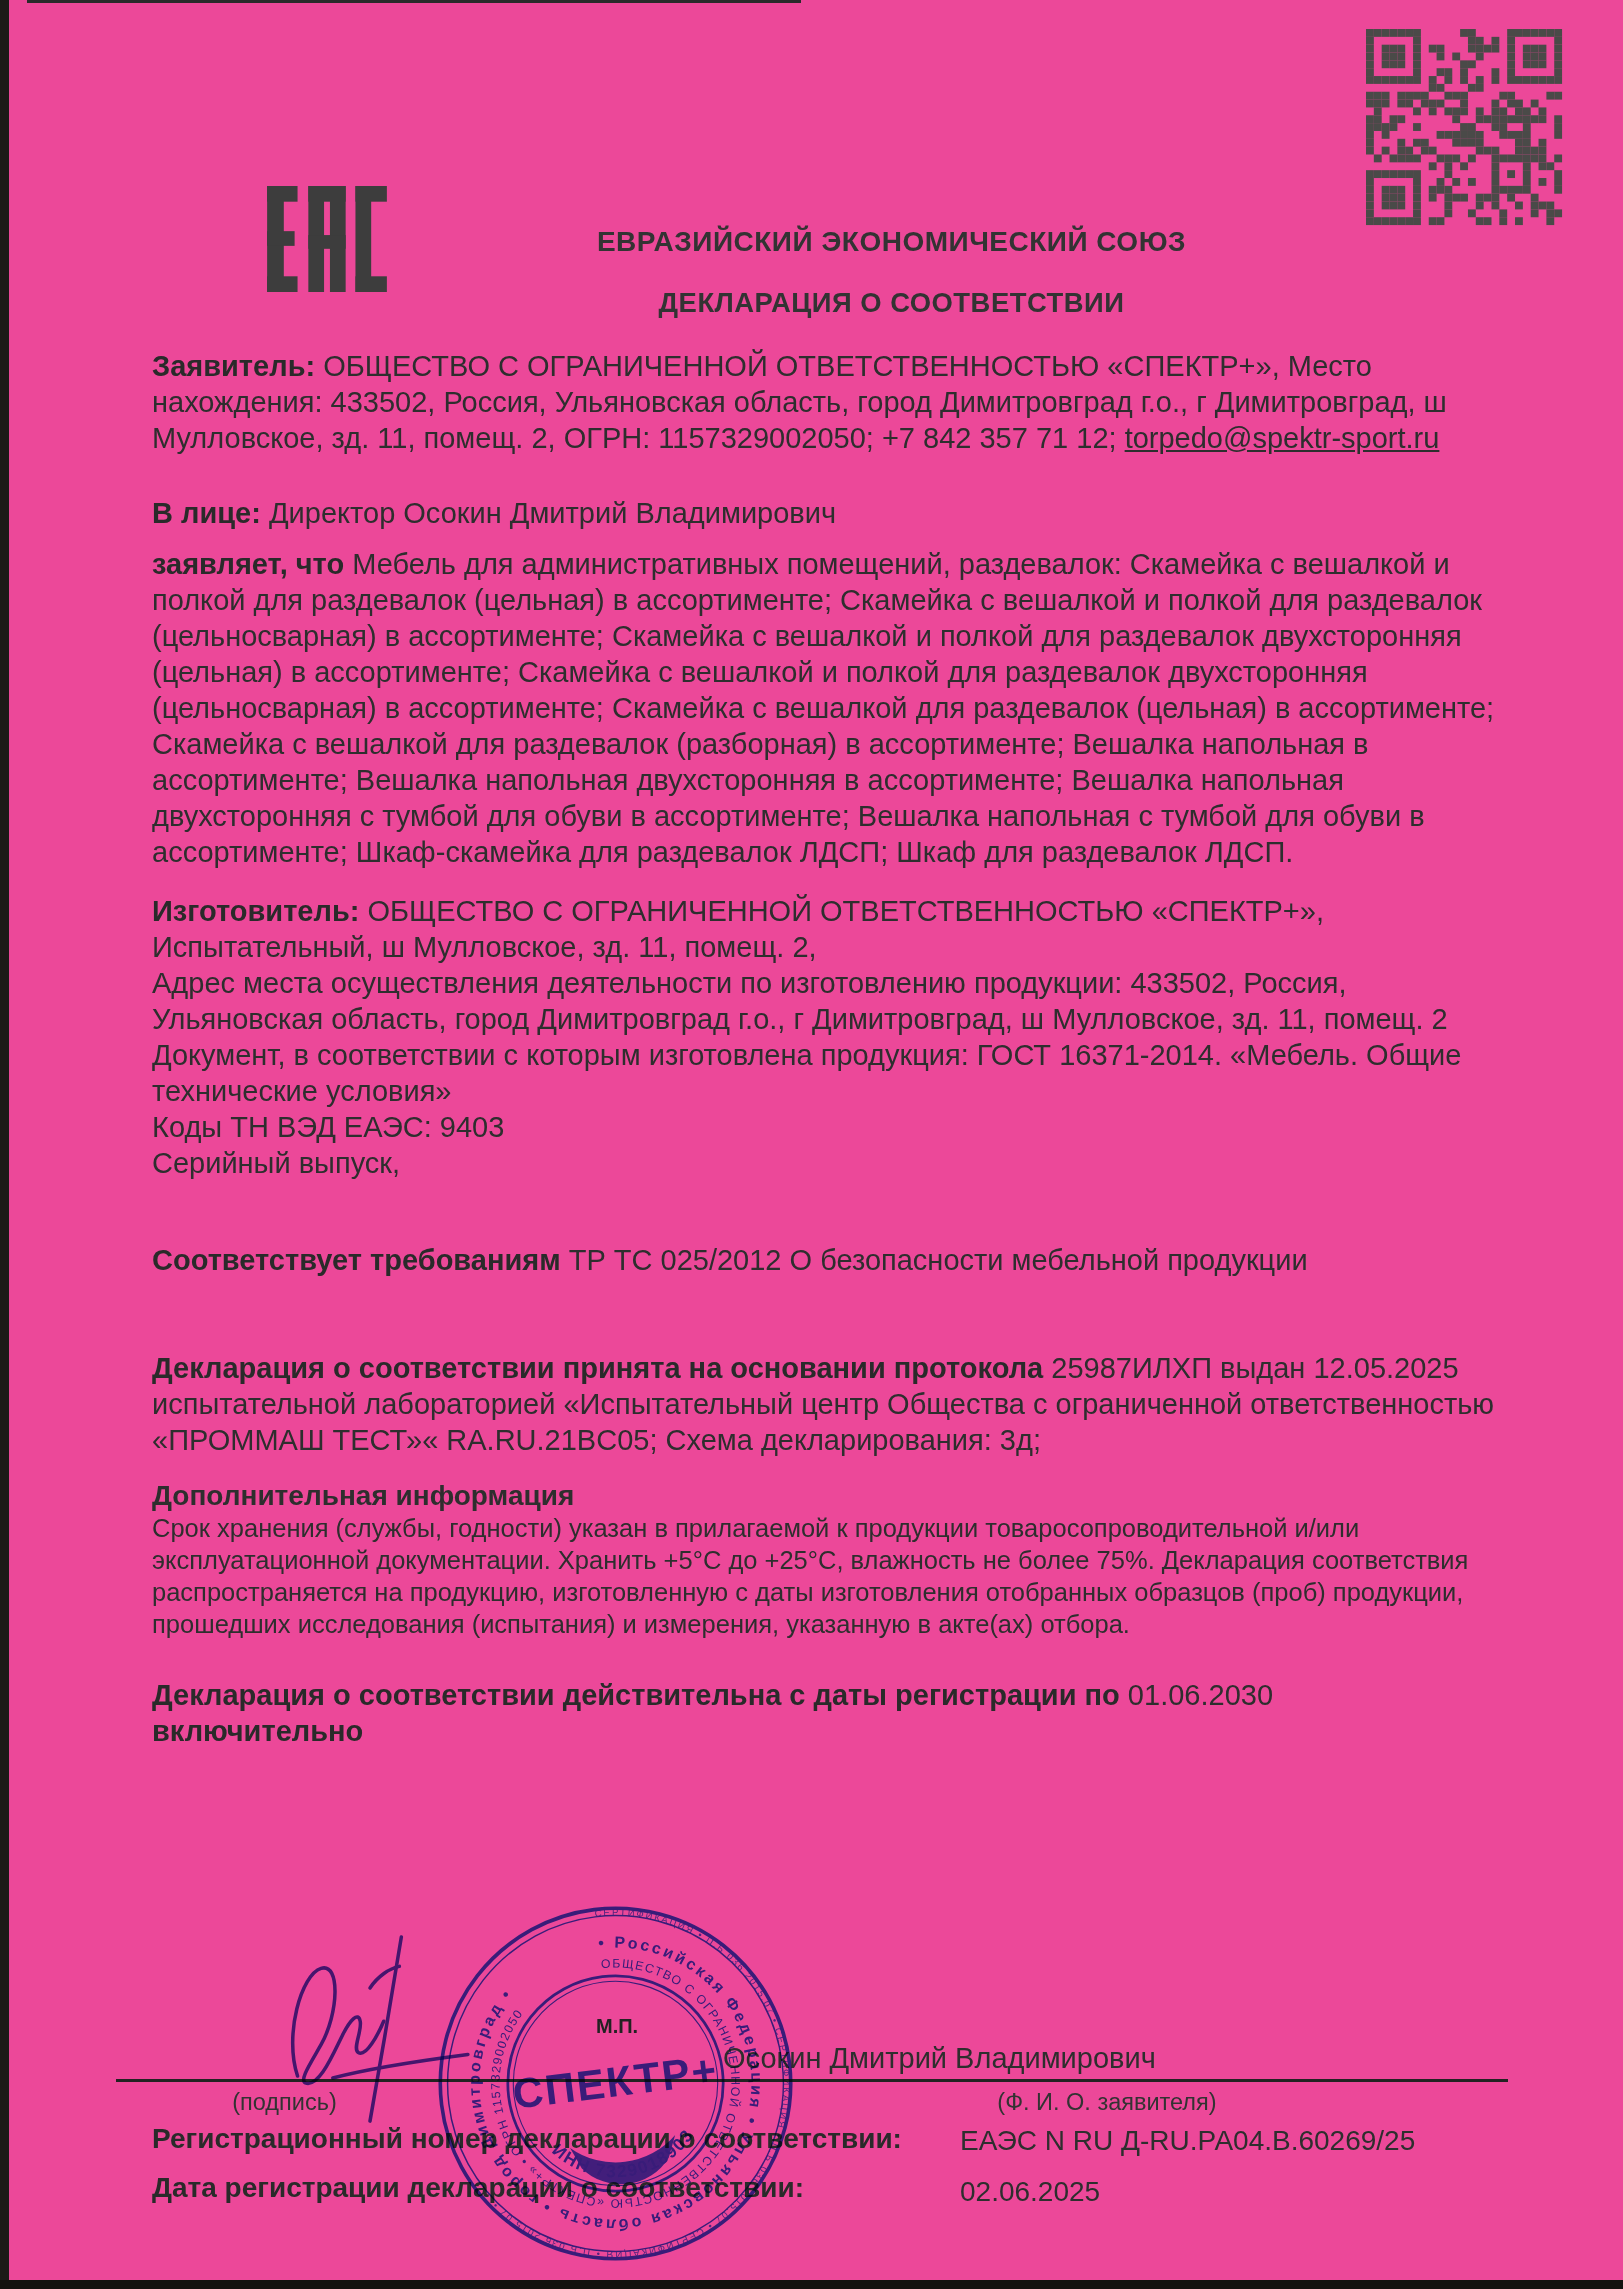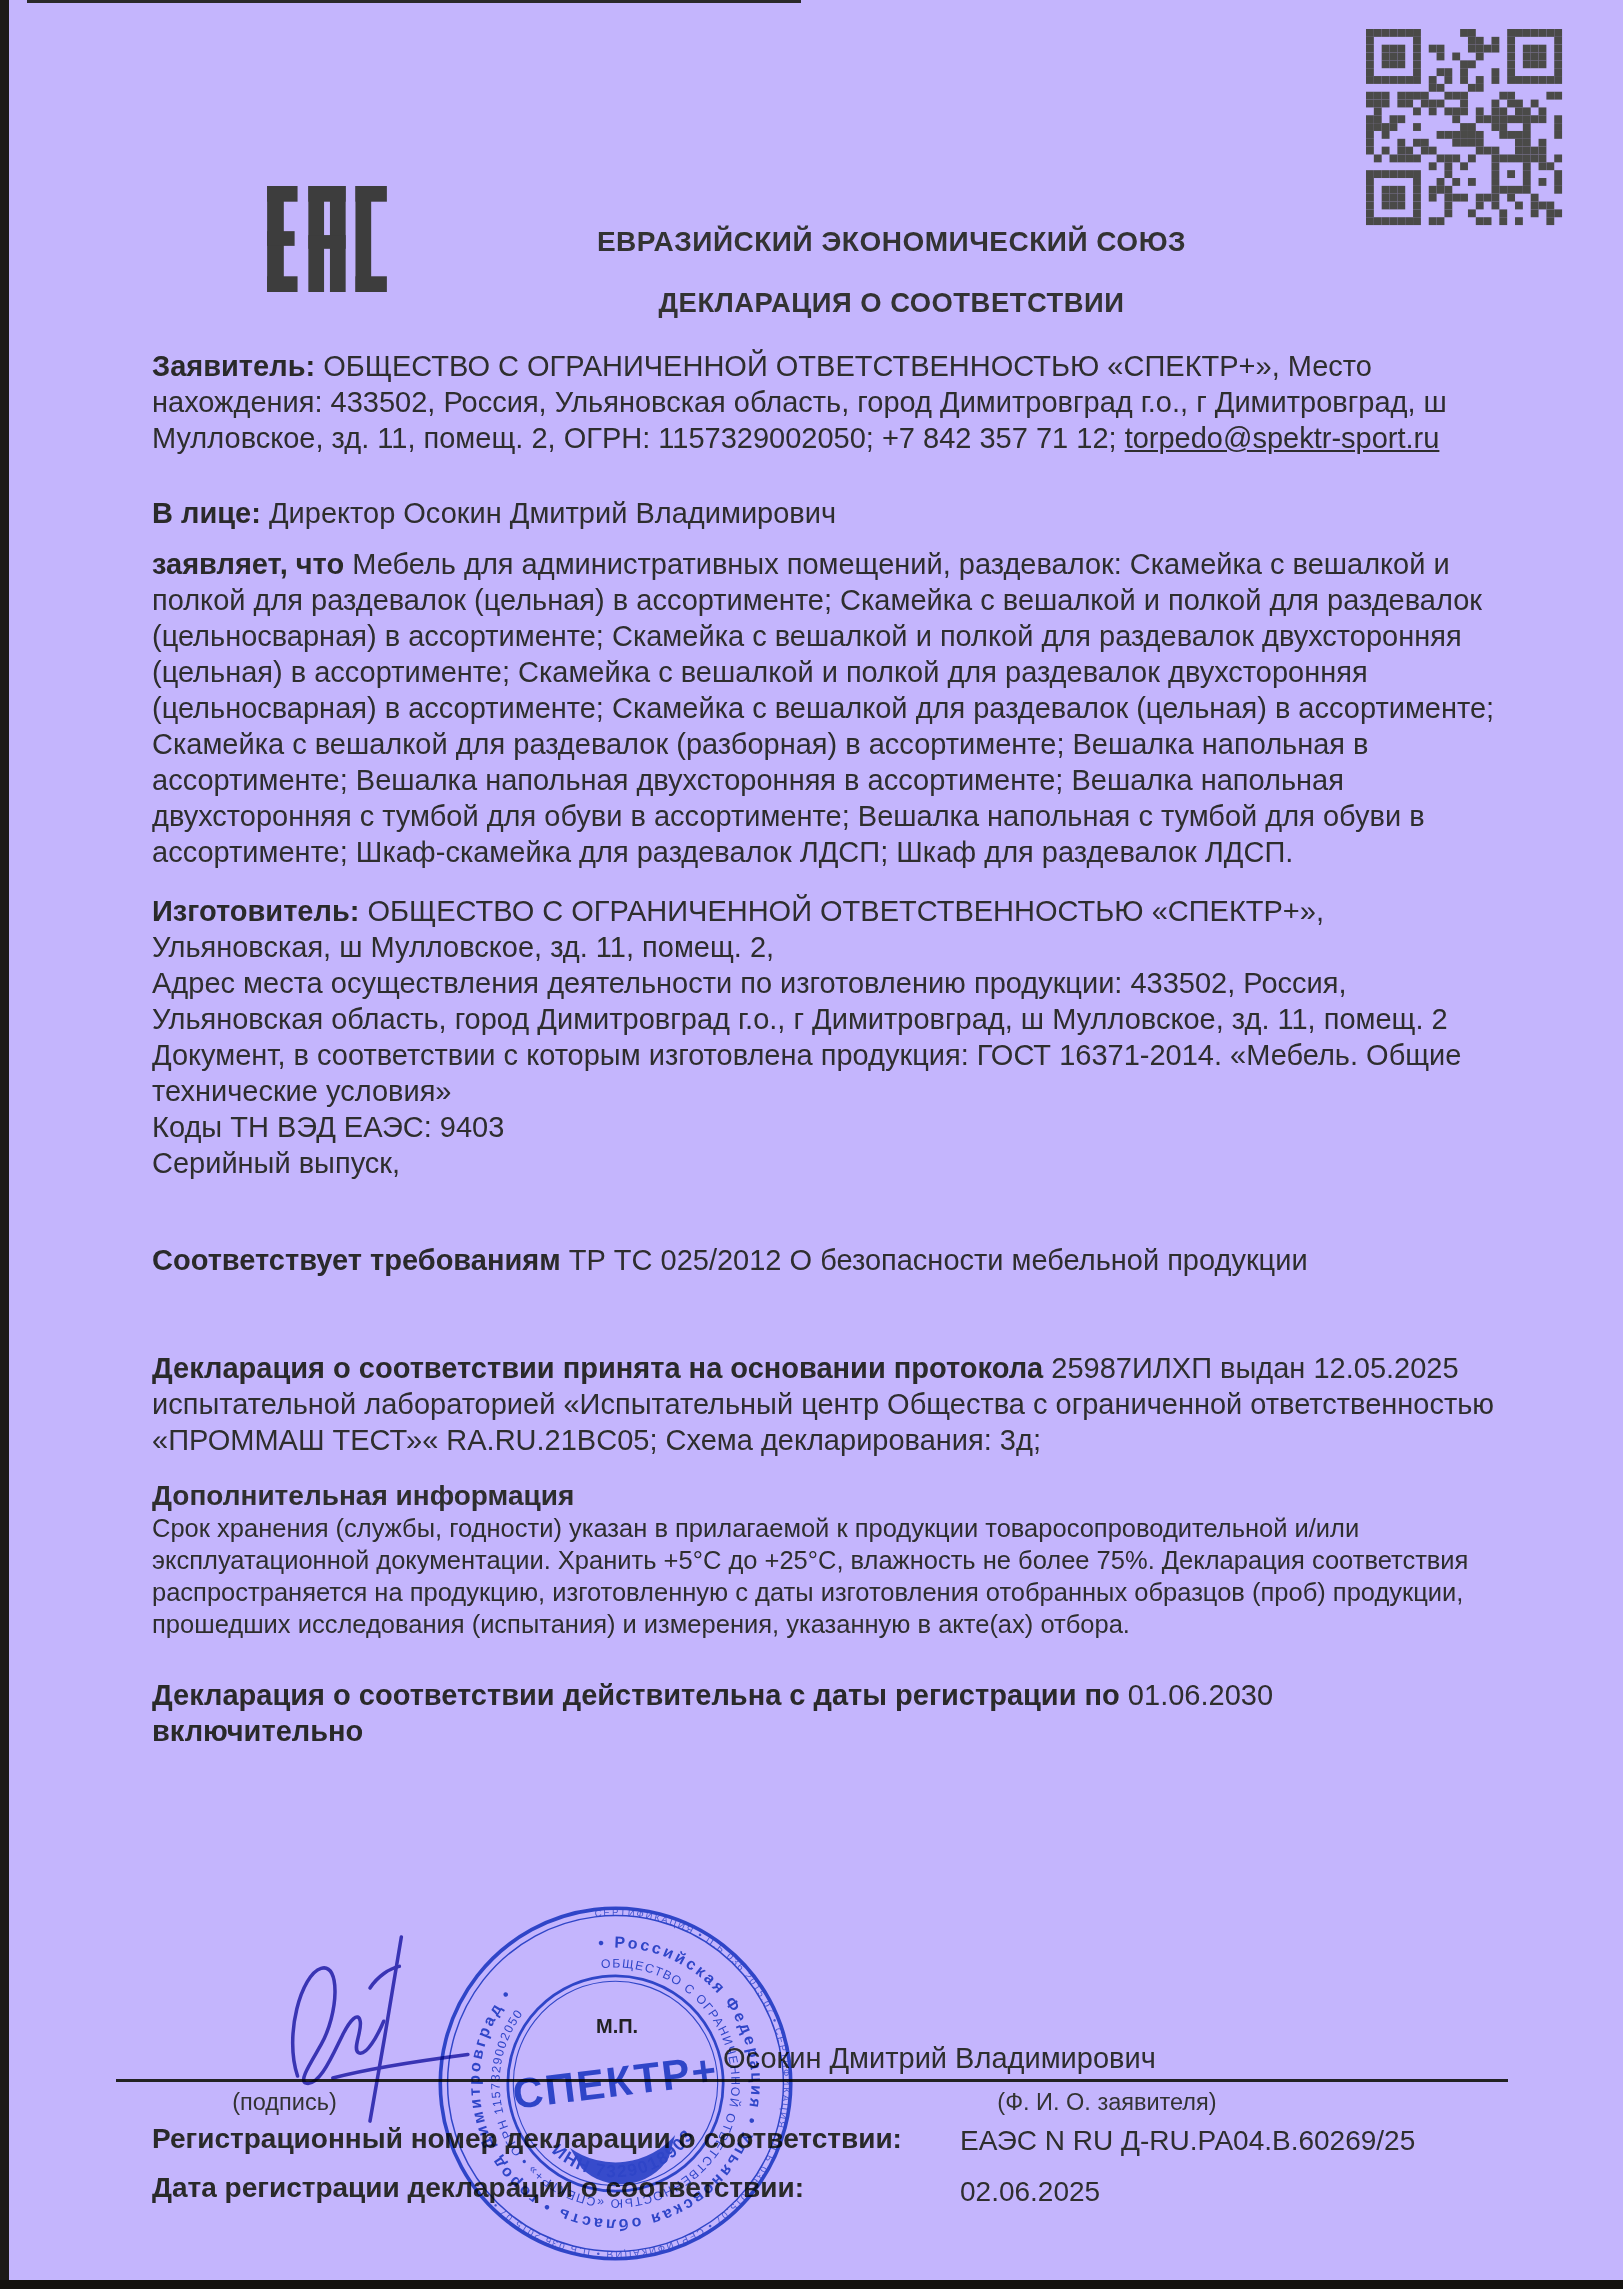--- a/index.html
+++ b/index.html
@@ -1,18 +1,18 @@
 <!DOCTYPE html>
 <html><head>
 <meta charset="utf-8">
 <style>
   html,body{margin:0;padding:0;background:#e8e8e8;}
   .page{
     position:relative;width:1623px;height:2290px;margin:0 auto;
-    background:#c4b5fd;overflow:hidden;
+    background:#ec4899;overflow:hidden;
     font-family:"Liberation Sans","DejaVu Sans",sans-serif;
     color:#2e2e2e;
   }
   .edge-left{position:absolute;left:0;top:0;width:8.8px;height:2290px;background:#1c1a18;}
   .edge-top{position:absolute;left:27.4px;top:0;width:774px;height:2.9px;background:#2a2a2a;}
   .edge-bottom{position:absolute;left:0;top:2280px;width:1623px;height:9.8px;background:#14120f;}
   .title{position:absolute;left:421px;width:941px;text-align:center;font-weight:bold;color:#333;}
   .title1{top:226px;font-size:28px;letter-spacing:0.5px;}
   .title2{top:287px;font-size:27.4px;letter-spacing:0.5px;}
   .para{position:absolute;left:152px;width:1367px;font-size:29px;line-height:36px;margin-top:24px;}
@@ -375,21 +375,21 @@
   <div class="title title2">ДЕКЛАРАЦИЯ О СООТВЕТСТВИИ</div>
 
   <p class="para" style="top:324px"><b>Заявитель:</b><span> ОБЩЕСТВО С ОГРАНИЧЕННОЙ ОТВЕТСТВЕННОСТЬЮ «СПЕКТР+», Место нахождения: 433502, Россия, Ульяновская область, город Димитровград г.о., г Димитровград, ш Мулловское, зд. 11, помещ. 2, ОГРН: 1157329002050; +7 842 357 71 12; </span><a class="email">torpedo@spektr-sport.ru</a></p>
 
   <p class="para" style="top:471px"><b>В лице:</b><span> Директор Осокин Дмитрий Владимирович</span></p>
 
   <p class="para" style="top:522px"><b>заявляет, что</b><span> Мебель для административных помещений, раздевалок: Скамейка с вешалкой и полкой для раздевалок (цельная) в ассортименте; Скамейка с вешалкой и полкой для раздевалок (цельносварная) в ассортименте; Скамейка с вешалкой и полкой для раздевалок двухсторонняя (цельная) в ассортименте; Скамейка с вешалкой и полкой для раздевалок двухсторонняя (цельносварная) в ассортименте; Скамейка с вешалкой для раздевалок (цельная) в ассортименте; Скамейка с вешалкой для раздевалок (разборная) в ассортименте; Вешалка напольная в ассортименте; Вешалка напольная двухсторонняя в ассортименте; Вешалка напольная двухсторонняя с тумбой для обуви в ассортименте; Вешалка напольная с тумбой для обуви в ассортименте; Шкаф-скамейка для раздевалок ЛДСП; Шкаф для раздевалок ЛДСП.</span></p>
 
   <div class="para" style="top:869px">
     <div class="mline"><b>Изготовитель:</b><span> ОБЩЕСТВО С ОГРАНИЧЕННОЙ ОТВЕТСТВЕННОСТЬЮ «СПЕКТР+»,</span></div>
-    <div class="mline">Ульяновская, ш Мулловское, зд. 11, помещ. 2,</div>
+    <div class="mline">Испытательный, ш Мулловское, зд. 11, помещ. 2,</div>
     <div class="mline">Адрес места осуществления деятельности по изготовлению продукции: 433502, Россия,</div>
     <div class="mline">Ульяновская область, город Димитровград г.о., г Димитровград, ш Мулловское, зд. 11, помещ. 2</div>
     <div class="mline">Документ, в соответствии с которым изготовлена продукция: ГОСТ 16371-2014. «Мебель. Общие</div>
     <div class="mline">технические условия»</div>
     <div class="mline">Коды ТН ВЭД ЕАЭС: 9403</div>
     <div class="mline">Серийный выпуск,</div>
   </div>
 
   <p class="para" style="top:1218px"><b>Соответствует требованиям</b><span> ТР ТС 025/2012 О безопасности мебельной продукции</span></p>
 

